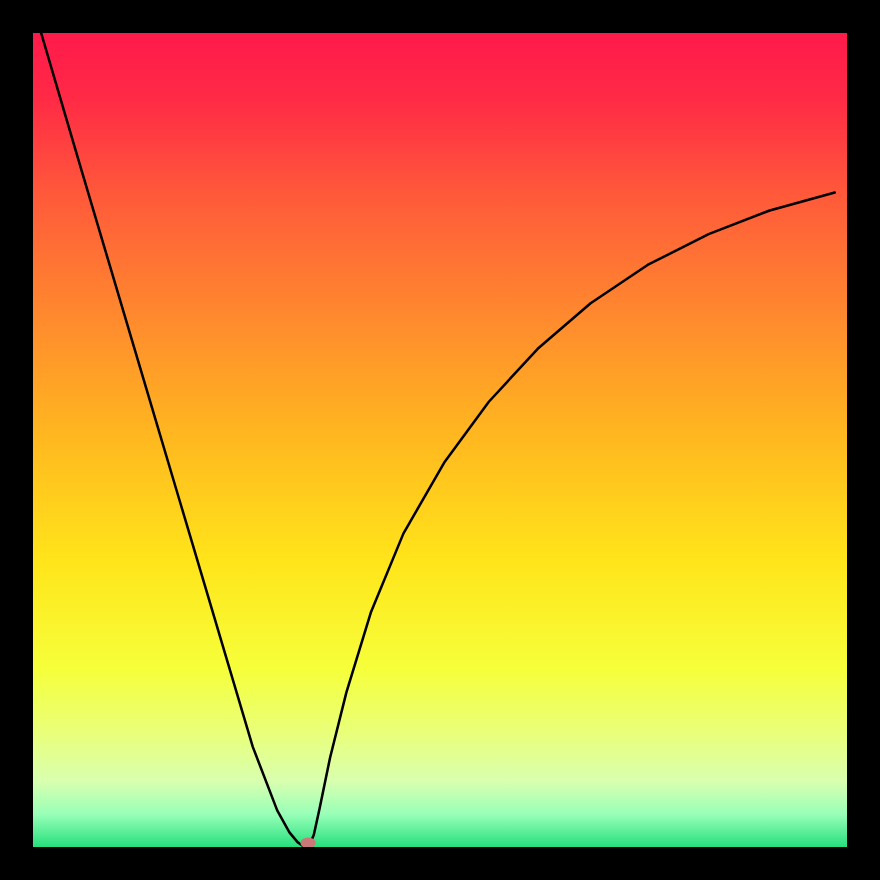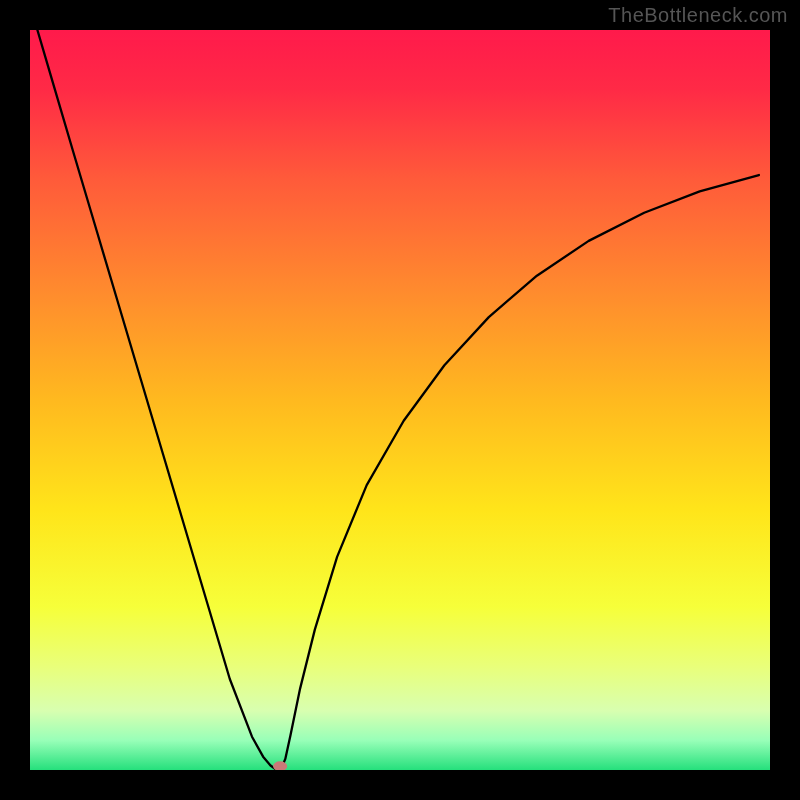--- a/index.html
+++ b/index.html
@@ -45,21 +45,20 @@
     stroke-linecap: round;
   }
   .marker {
     fill: #c97a78;
   }
 </style>
 </head>
 <body>
 
 <div class="stage">
-  <div class="watermark">TheBottleneck.com</div>
 
   <div class="plot-area">
     <svg viewBox="0 0 740 740" width="740" height="740">
       <defs>
         <linearGradient id="bg-grad" x1="0" y1="0" x2="0" y2="1">
             <stop offset="0%" stop-color="#ff1a4b"></stop>
             <stop offset="8%" stop-color="#ff2a46"></stop>
             <stop offset="20%" stop-color="#ff5a3a"></stop>
             <stop offset="35%" stop-color="#ff8a2e"></stop>
             <stop offset="50%" stop-color="#ffb91f"></stop>

